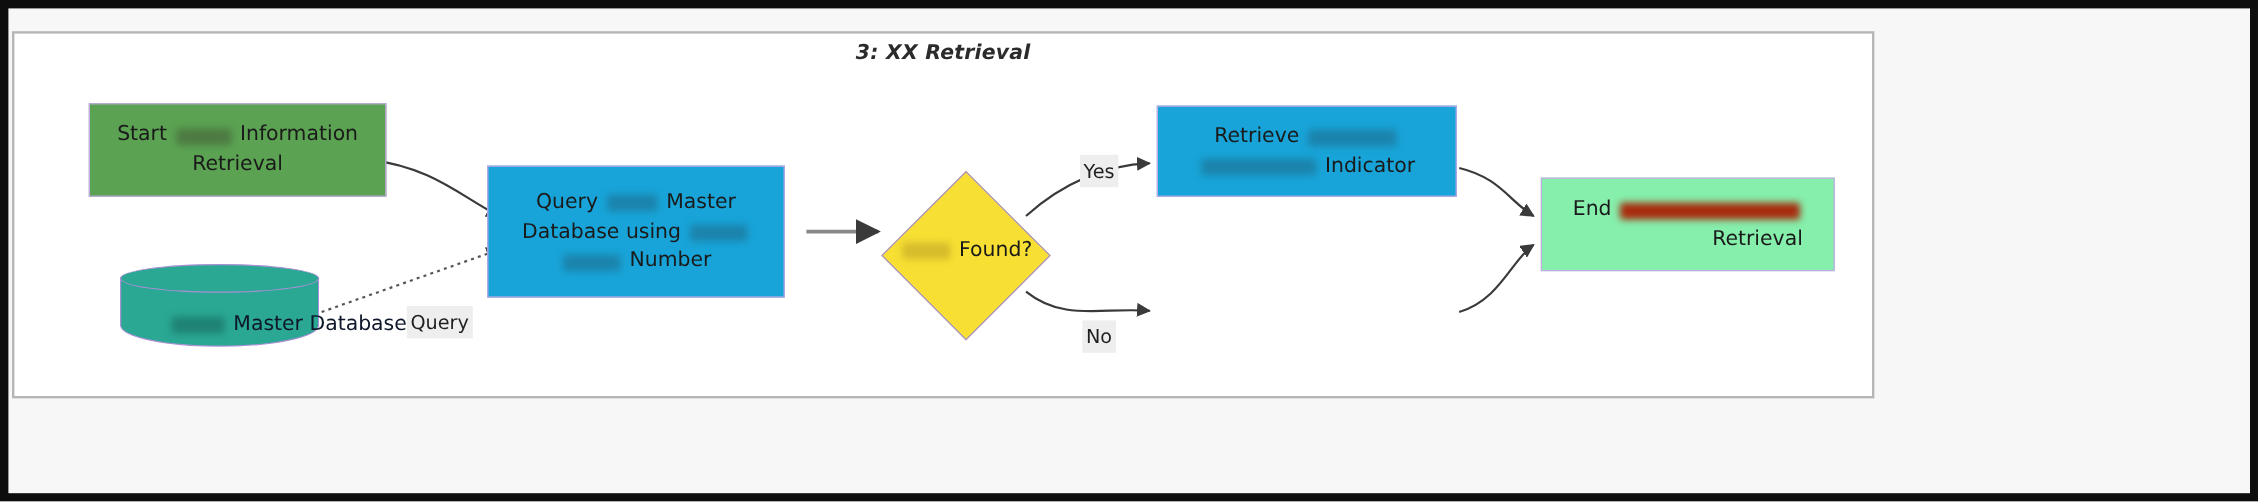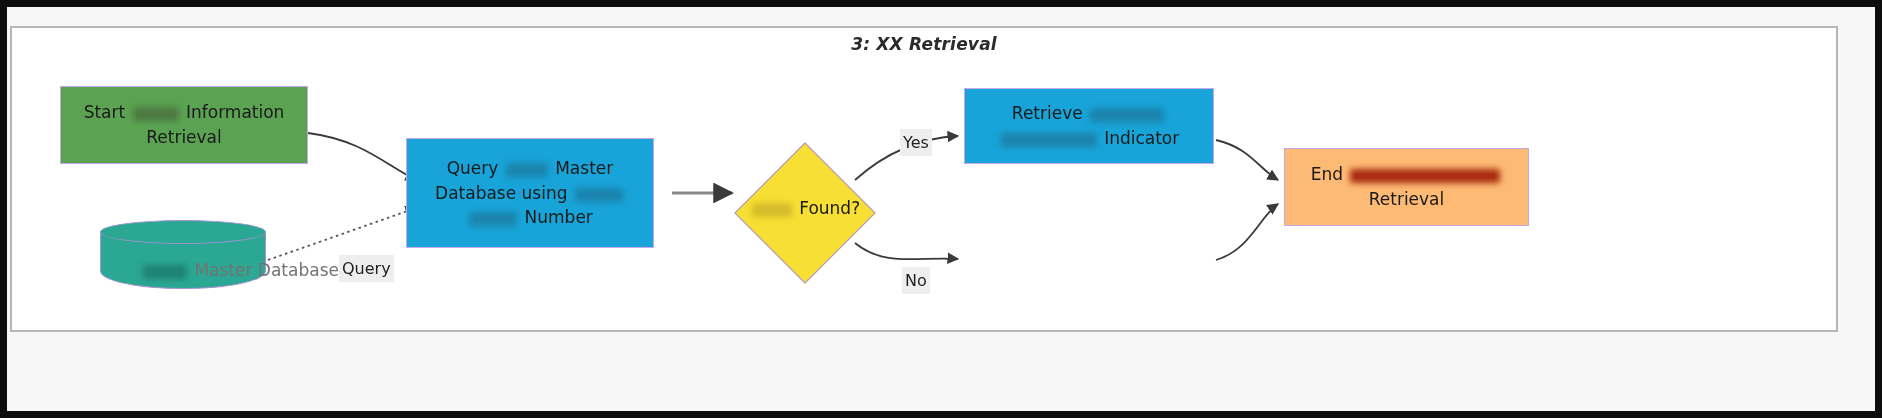--- a/index.html
+++ b/index.html
@@ -19,21 +19,21 @@
     background: #f7f7f7;
     border-top: 7px solid #0d0d0d;
     border-bottom: 7px solid #0d0d0d;
     border-left: 7px solid #0d0d0d;
     border-right: 7px solid #0d0d0d;
   }
   
   #diagram-frame {
     position: absolute;
     left: 3px; top: 19px;
-    width: 1828px; height: 306px;
+    width: 1552px; height: 306px;
     background: #ffffff;
     border: 2px solid #b6b6b6;
   }
   #diagram-title {
     position: absolute;
     left: 0; top: 6px;
     width: 100%;
     text-align: center;
     font-style: italic;
     font-weight: bold;
@@ -71,24 +71,24 @@
     position: relative;
     top: 1px;
   }
   
   .green .redact  { background: #4d7a42; }
   .blue  .redact  { background: #1b84ad; }
   .teal  .redact  { background: #1f8274; }
   .yellow .redact { background: #d6bb2c; }
   .red   .redact  { background: #a82a0d; }
 
-  .green  { background: #5ba352; }
+  .green  { background: #5ba352; margin-left: 14px; }
   .blue   { background: #18a4d8; }
   .yellow { background: #f7e033; }
-  .red    { background: #fdba74; }
+  .red    { background: #86efac; text-align: right; }
   .teal   { background: #2aa894; }
 
   
   #node-start {
     left: 48px; top: 58px; width: 248px; height: 78px;
   }
   #node-query {
     left: 394px; top: 110px; width: 248px; height: 110px;
   }
   #node-db {
@@ -115,21 +115,21 @@
     background: #2aa894;
     border: 1.5px solid #a98fd4;
     border-radius: 50%;
   }
   #node-db .db-label {
     position: absolute;
     left: 0; top: 38px;
     width: 166px;
     text-align: center;
     font-size: 17px;
-    color: #737373;
+    color: #0f172a;
     z-index: 2;
     white-space: nowrap;
     padding-left: 41px;
   }
   #node-decision {
     left: 726px; top: 118px; width: 134px; height: 134px;
     border: none; background: transparent; padding: 0;
   }
   #node-decision .diamond {
     position: absolute;

